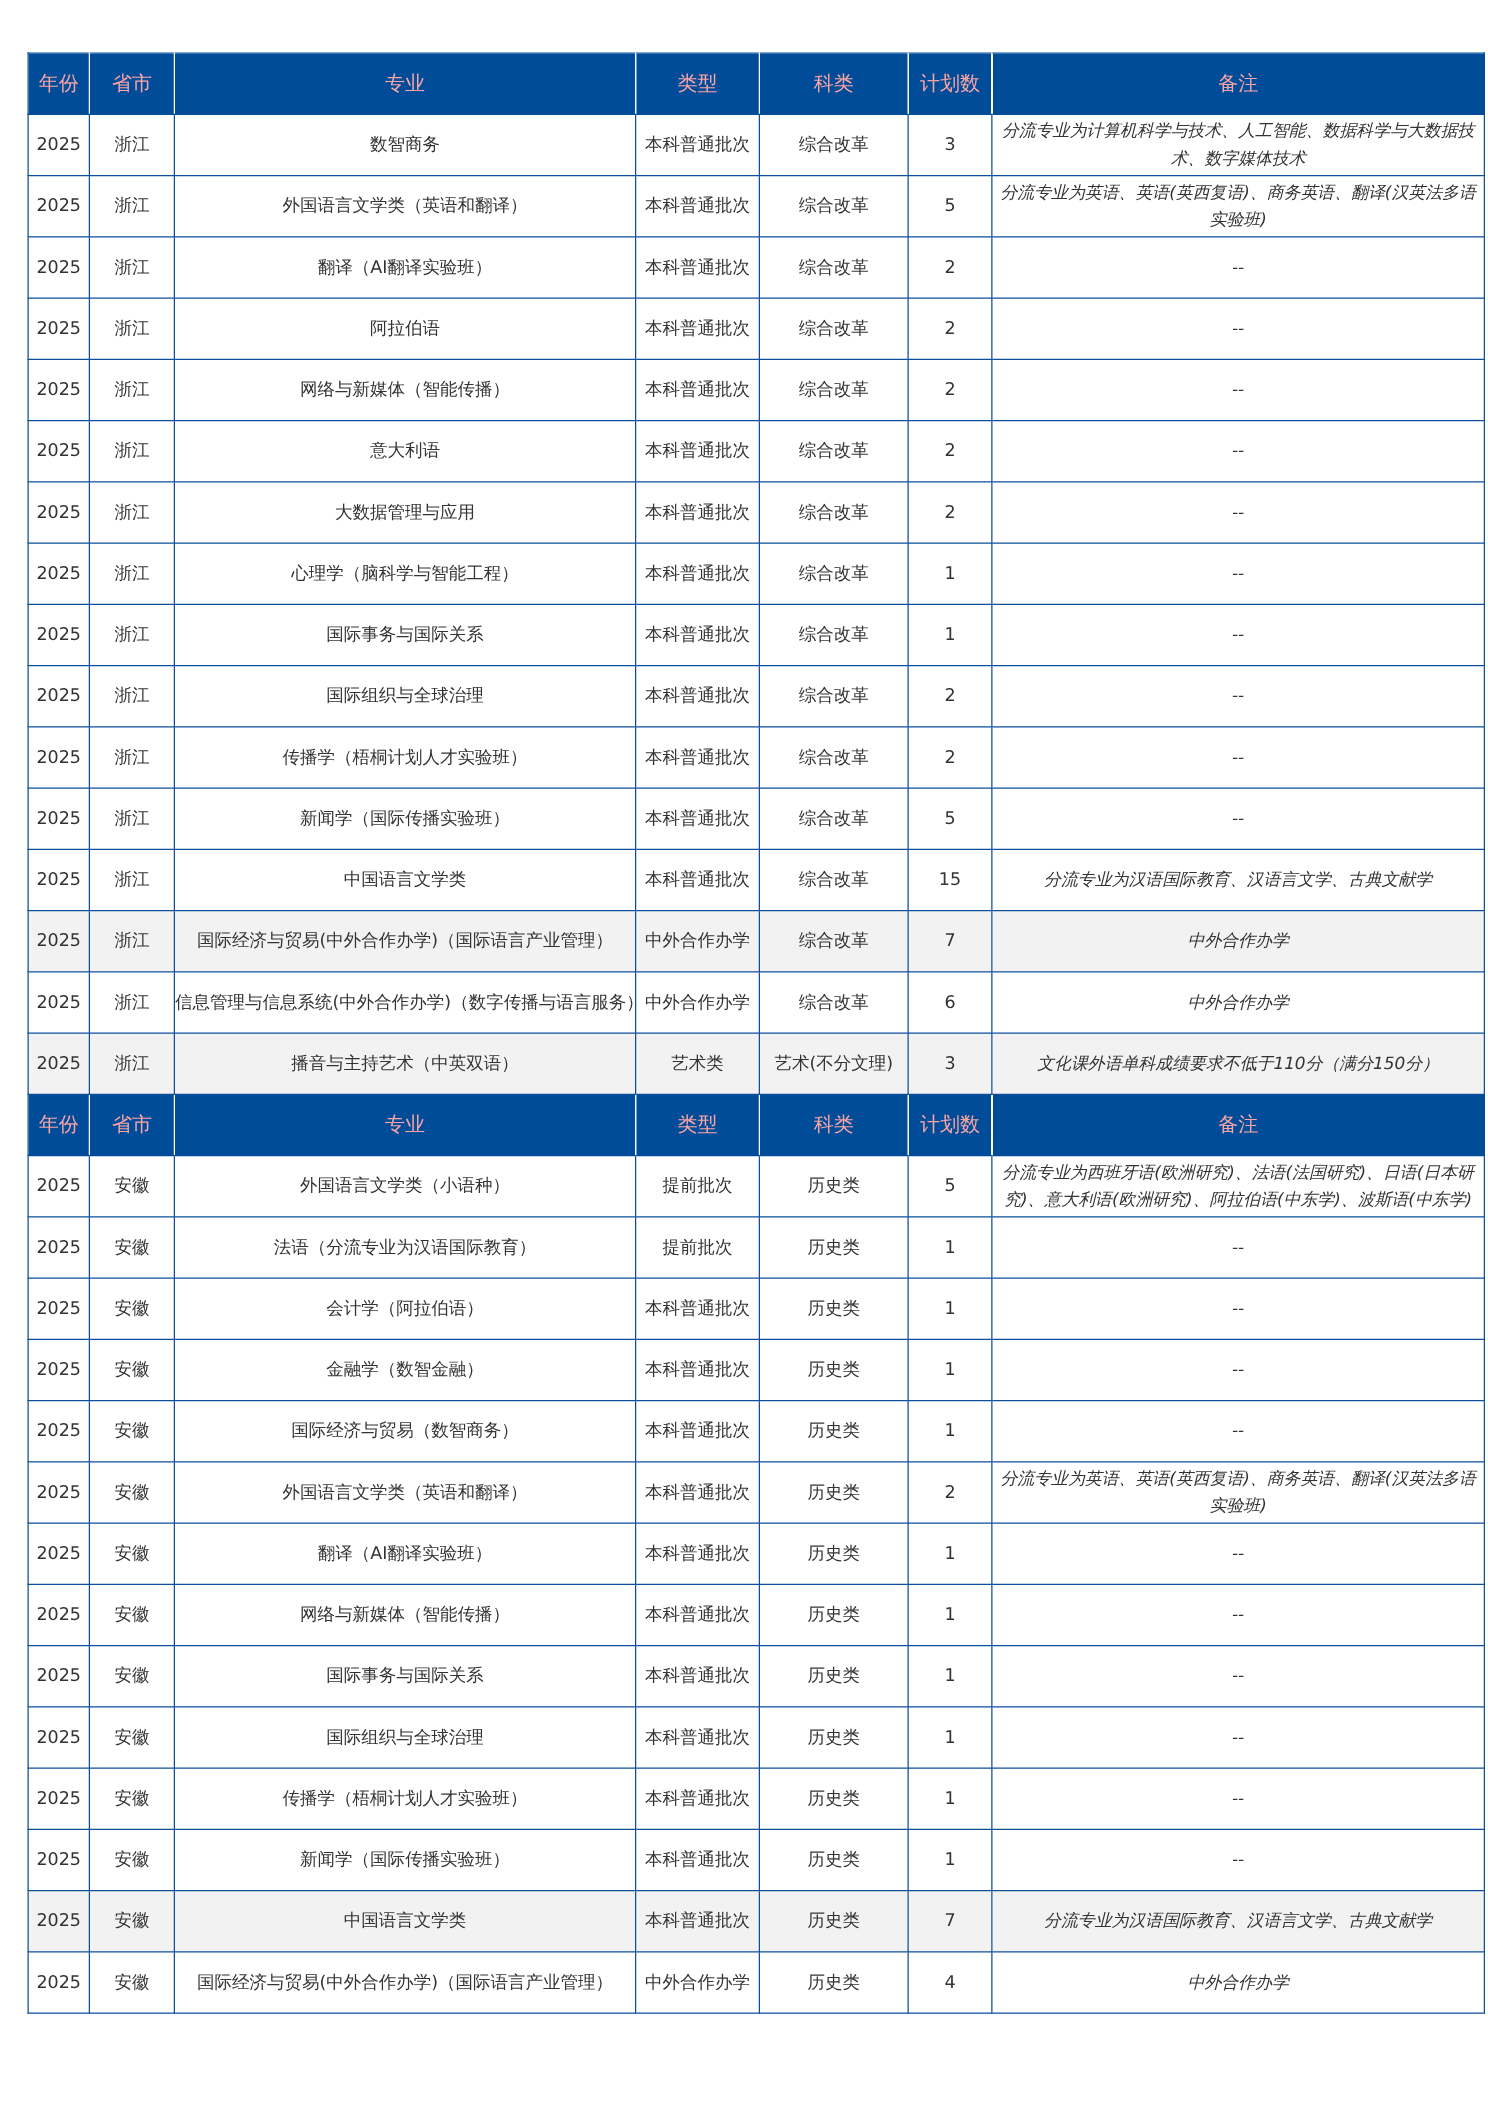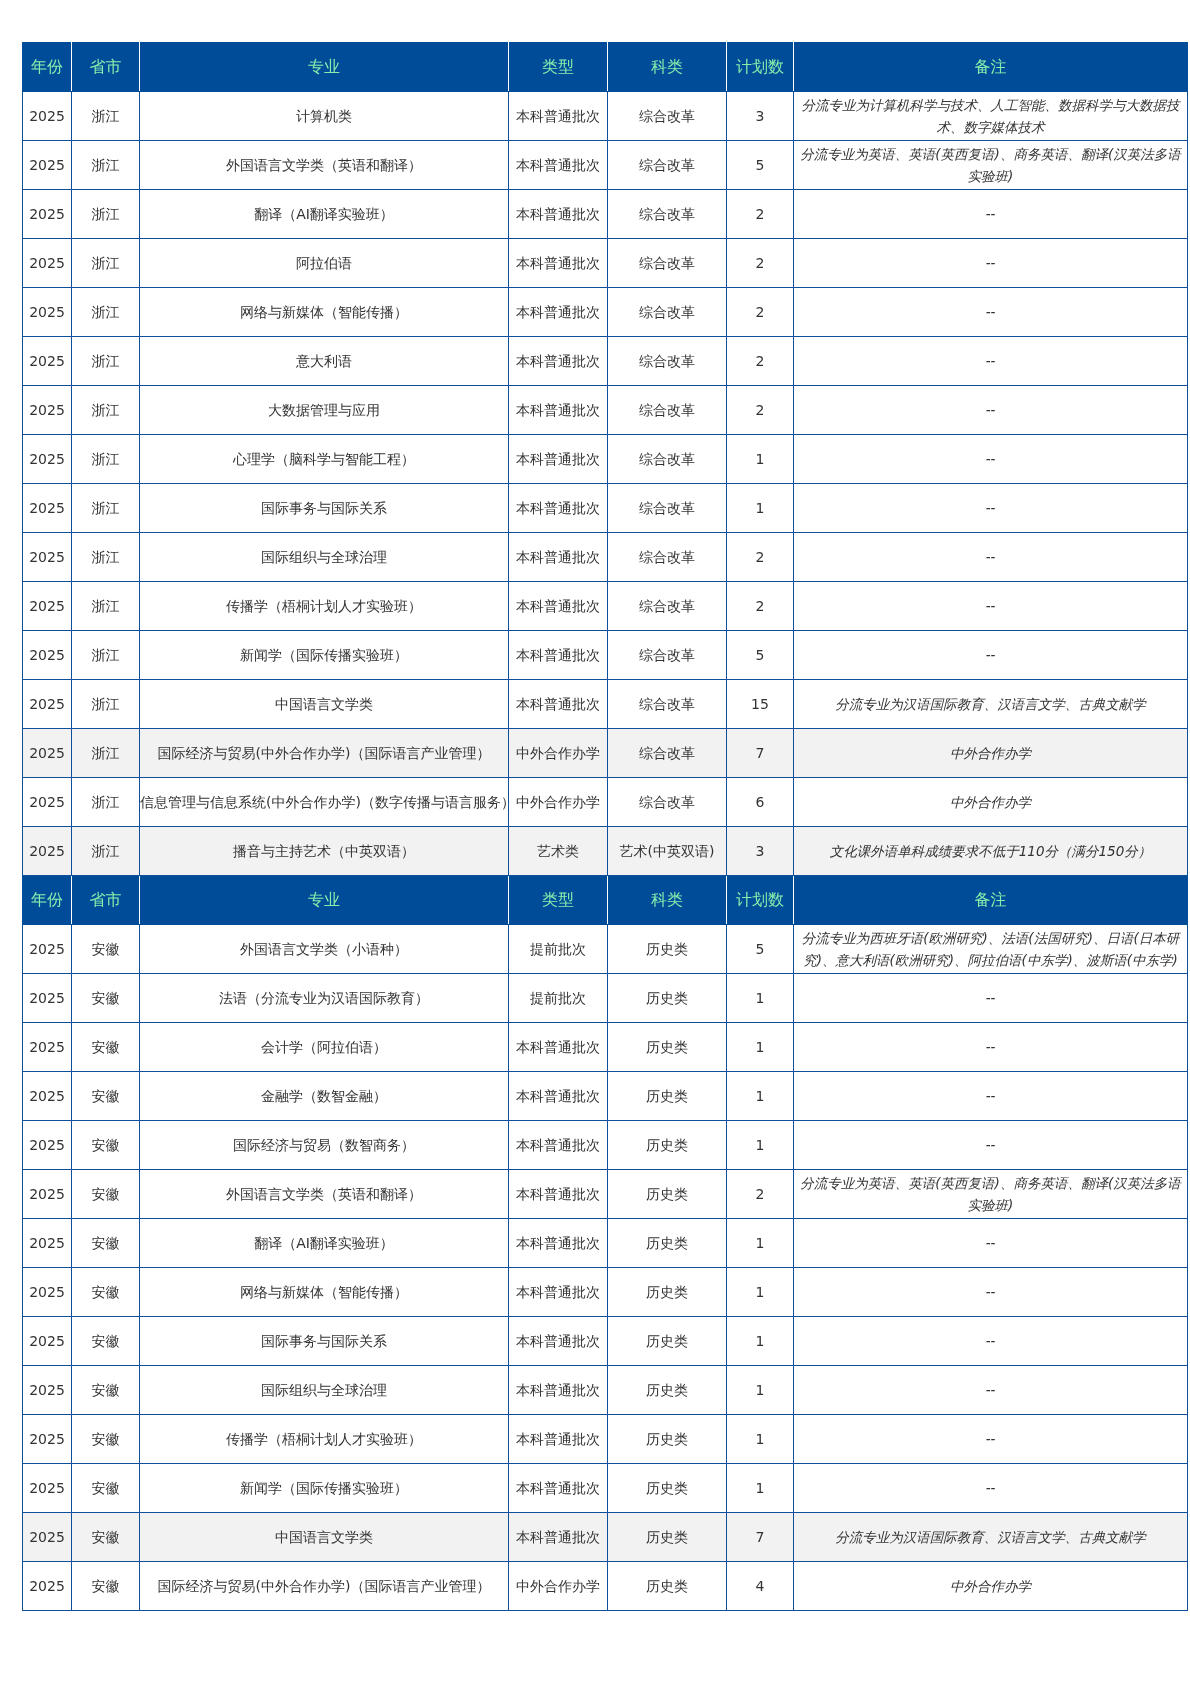--- a/index.html
+++ b/index.html
@@ -17,21 +17,21 @@
     border: 1.5px solid #0d4f9a;
     height: 48px;
     padding: 0;
     text-align: center;
     vertical-align: middle;
     line-height: 22px;
     overflow: hidden;
   }
   table.plan tr.head th {
     background: #004c98;
-    color: #86efac;
+    color: #fca5a5;
     font-weight: normal;
     font-size: 16px;
     border-left-color: #ffffff;
     border-right-color: #ffffff;
     border-top-color: #004c98;
     border-bottom-color: #004c98;
   }
   table.plan tr.head th:first-child { border-left-color: #004c98; }
   table.plan tr.head th:last-child { border-right-color: #004c98; }
   table.plan tr.shade td { background: #f2f2f2; }
@@ -57,21 +57,21 @@
         <th>省市</th>
         <th>专业</th>
         <th>类型</th>
         <th>科类</th>
         <th>计划数</th>
         <th>备注</th>
       </tr>
       <tr>
         <td>2025</td>
         <td>浙江</td>
-        <td class="major">计算机类</td>
+        <td class="major">数智商务</td>
         <td>本科普通批次</td>
         <td>综合改革</td>
         <td>3</td>
         <td class="note">分流专业为计算机科学与技术、人工智能、数据科学与大数据技术、数字媒体技术</td>
       </tr>
       <tr>
         <td>2025</td>
         <td>浙江</td>
         <td class="major">外国语言文学类（英语和翻译）</td>
         <td>本科普通批次</td>
@@ -194,21 +194,21 @@
         <td>中外合作办学</td>
         <td>综合改革</td>
         <td>6</td>
         <td class="note">中外合作办学</td>
       </tr>
       <tr class="shade">
         <td>2025</td>
         <td>浙江</td>
         <td class="major">播音与主持艺术（中英双语）</td>
         <td>艺术类</td>
-        <td>艺术(中英双语)</td>
+        <td>艺术(不分文理)</td>
         <td>3</td>
         <td class="note">文化课外语单科成绩要求不低于110分（满分150分）</td>
       </tr>
       <tr class="head">
         <th>年份</th>
         <th>省市</th>
         <th>专业</th>
         <th>类型</th>
         <th>科类</th>
         <th>计划数</th>

